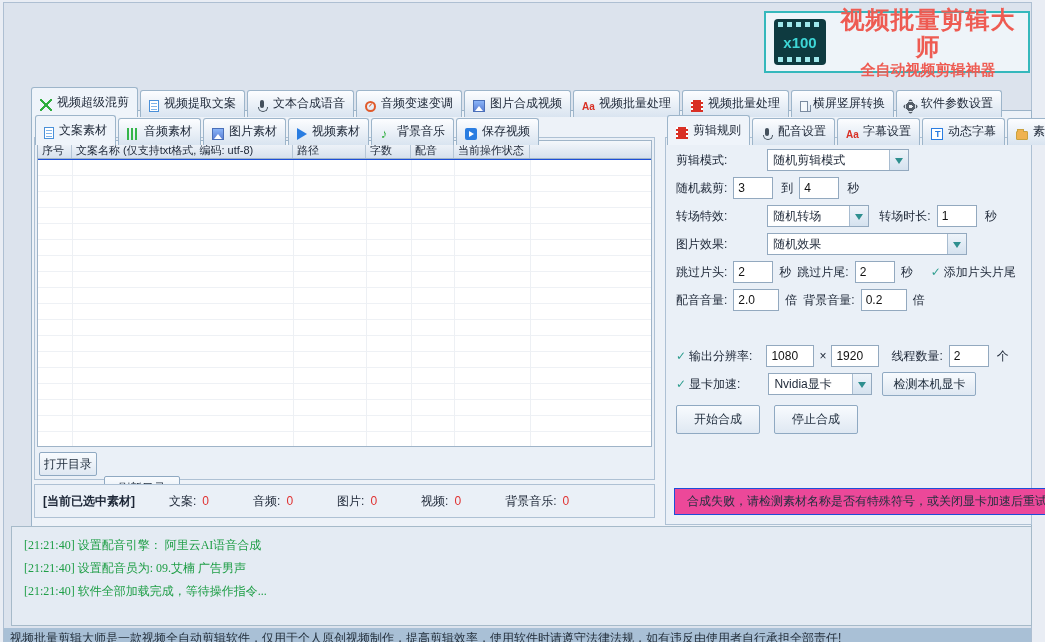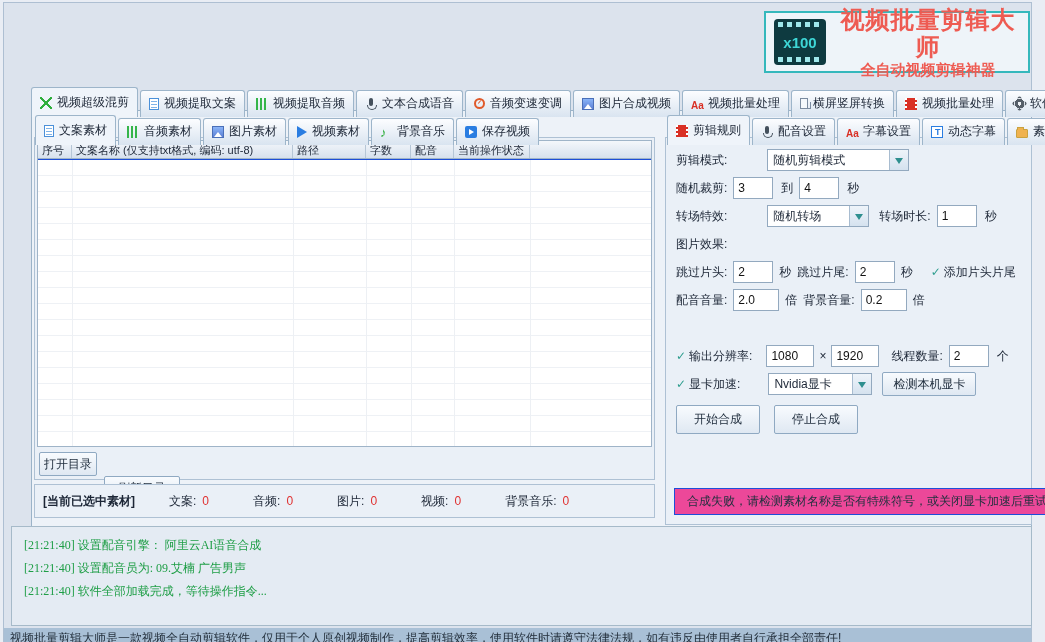--- a/index.html
+++ b/index.html
@@ -18,23 +18,23 @@
                 font-weight:bold; font-size:15px; flex:none; }
   .film-badge::before, .film-badge::after { content:""; position:absolute; left:4px; right:4px; height:5px;
       background:repeating-linear-gradient(90deg,#9fe8ec 0 5px,transparent 5px 9px); }
   .film-badge::before { top:3px; } .film-badge::after { bottom:3px; }
   .logo-text { flex:1; text-align:center; color:#ee5b52; line-height:1.15; }
   .logo-title { font-size:24px; font-weight:bold; letter-spacing:1px; }
   .logo-sub { font-size:15px; font-weight:bold; }
 
   
   .tabstrip { position:absolute; display:flex; align-items:flex-end; }
-  .tab { display:inline-flex; align-items:center; gap:5px; padding:4px 8px 5px;
+  .tab { display:inline-flex; align-items:flex-end; gap:5px; padding:4px 8px 5px;
          background:linear-gradient(#fcfdff,#d9e4f0); border:1px solid #9db5ca; border-bottom:none;
-         border-radius:3px 3px 0 0; margin-right:2px; white-space:nowrap; cursor:default; }
+         border-radius:3px 3px 0 0; margin-right:2px; white-space:nowrap; cursor:default;font-family:Liberation Mono, monospace; }
   .tab.selected { background:#eff4fa; padding-top:6px; padding-bottom:6px; z-index:3; position:relative; }
   #main-tabs { left:27px; top:84px; z-index:2; }
   #material-tabs { left:31px; top:112px; z-index:2; }
   #settings-tabs { left:663px; top:112px; z-index:2; }
 
   
   .tab-panel { position:absolute; left:27px; top:107px; width:1001px; height:417px;
                background:#edf2f8; border:1px solid #9bb3c8; }
   .group { position:absolute; background:#eaf0f7; border:1px solid #aec1d4; }
   #left-group  { left:30px; top:134px; width:621px; height:343px; }
@@ -139,46 +139,42 @@
   <div id="main-tabs" class="tabstrip">
     <div class="tab selected">
           <span class="ic ic-scissors"></span>
           <span>视频超级混剪</span>
         </div>
     <div class="tab">
           <span class="ic ic-doc"></span>
           <span>视频提取文案</span>
         </div>
     <div class="tab">
-          <span class="ic ic-wave"></span>
-          <span>视频提取音频</span>
-        </div>
-    <div class="tab">
           <span class="ic ic-mic"></span>
           <span>文本合成语音</span>
         </div>
     <div class="tab">
           <span class="ic ic-gauge"></span>
           <span>音频变速变调</span>
         </div>
     <div class="tab">
           <span class="ic ic-img"></span>
           <span>图片合成视频</span>
         </div>
     <div class="tab">
           <span class="ic ic-aa"></span>
           <span>视频批量处理</span>
         </div>
     <div class="tab">
+          <span class="ic ic-film"></span>
+          <span>视频批量处理</span>
+        </div>
+    <div class="tab">
           <span class="ic ic-rot"></span>
           <span>横屏竖屏转换</span>
-        </div>
-    <div class="tab">
-          <span class="ic ic-film"></span>
-          <span>视频批量处理</span>
         </div>
     <div class="tab">
           <span class="ic ic-gear"></span>
           <span>软件参数设置</span>
         </div>
   </div>
 
   <div class="tab-panel"></div>
 
   <div id="material-tabs" class="tabstrip">
@@ -288,20 +284,24 @@
         <span class="val">随机转场</span>
         <span class="arrow"></span>
       </span>
       <span class="lbl" style="margin-left:10px">转场时长:</span>
       <input class="inp" style="width: 40px;" value="1">
       <span class="lbl" style="margin-left:8px">秒</span>
     </div>
 
     <div class="row" style="top:94px">
       <span class="lbl">图片效果:</span>
+      <span class="combo" style="width:200px">
+        <span class="val">随机效果</span>
+        <span class="arrow"></span>
+      </span>
     </div>
 
     <div class="row" style="top:122px">
       <span class="lbl">跳过片头:</span>
       <input class="inp" style="width: 40px;" value="2">
       <span class="lbl" style="margin-left:6px">秒</span>
       <span class="lbl">跳过片尾:</span>
       <input class="inp" style="width: 40px;" value="2">
       <span class="lbl" style="margin-left:6px">秒</span>
       <span style="margin-left:12px"><span class="chk"></span><span>添加片头片尾</span></span>

